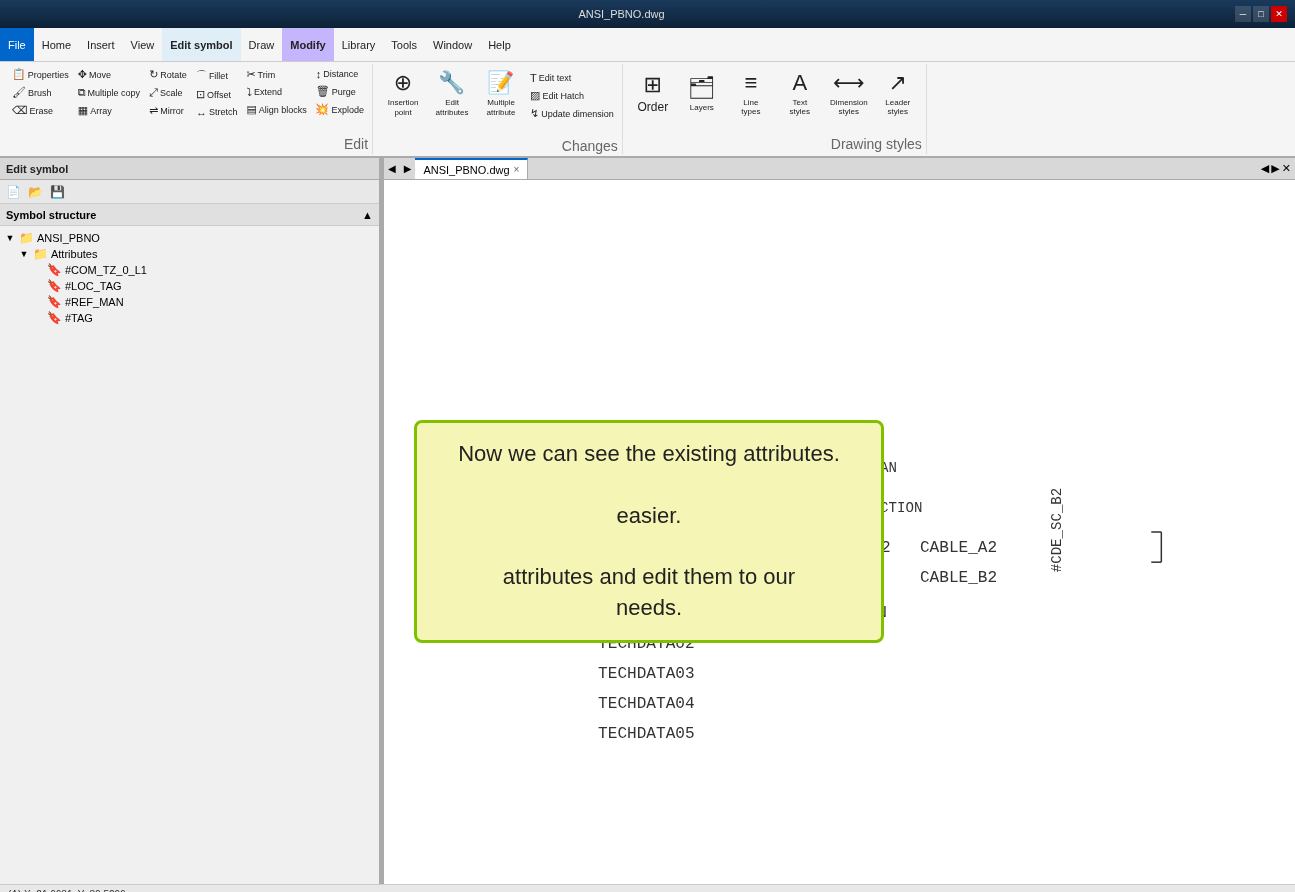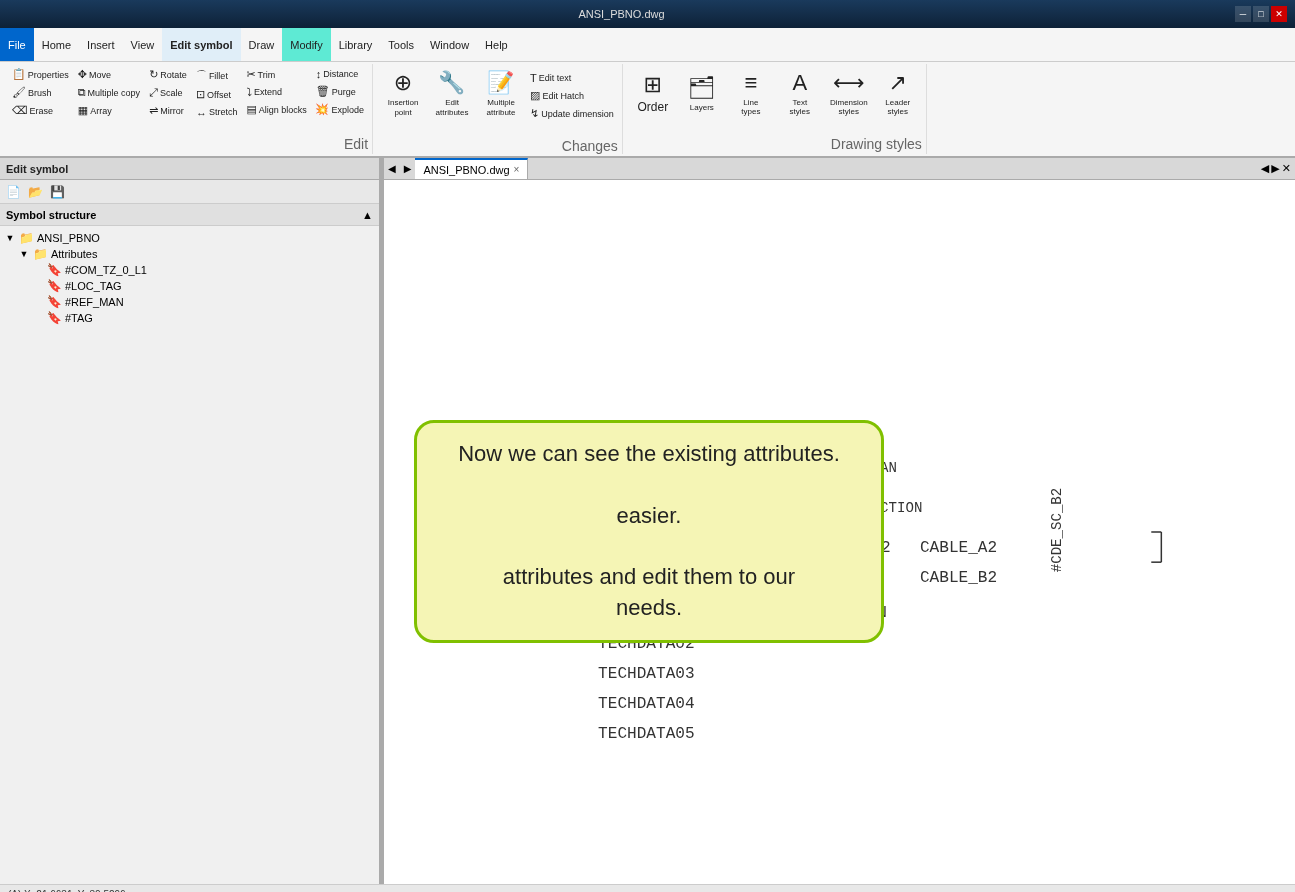--- a/index.html
+++ b/index.html
@@ -253,21 +253,21 @@
     }
 
     
     #tooltip-box {
       position: absolute;
       left: 30px;
       top: 240px;
       width: 470px;
       background: #f5f5b5;
       border: 3px solid #80c000;
-      border-radius: 20px;
+      border-radius: 8px;
       padding: 16px 20px;
       font-size: 22px;
       font-weight: normal;
       color: #222;
       text-align: center;
       line-height: 1.4;
       z-index: 10;
     }
 
     
@@ -308,21 +308,21 @@
   </div>
 </div>
 
 <div id="menu-bar">
   <div class="menu-item" style="background:#0066cc;color:white;">File</div>
   <div class="menu-item">Home</div>
   <div class="menu-item">Insert</div>
   <div class="menu-item">View</div>
   <div class="menu-item" style="background:#e0eef8;font-weight:bold;">Edit symbol</div>
   <div class="menu-item">Draw</div>
-  <div class="menu-item" style="background:#5eead4;font-weight:normal;">Modify</div>
+  <div class="menu-item" style="background:#c4b5fd;font-weight:bold;">Modify</div>
   <div class="menu-item">Library</div>
   <div class="menu-item">Tools</div>
   <div class="menu-item">Window</div>
   <div class="menu-item">Help</div>
 </div>
 
 <div id="ribbon">
   <div class="ribbon-content">
 
     <div class="ribbon-group">

